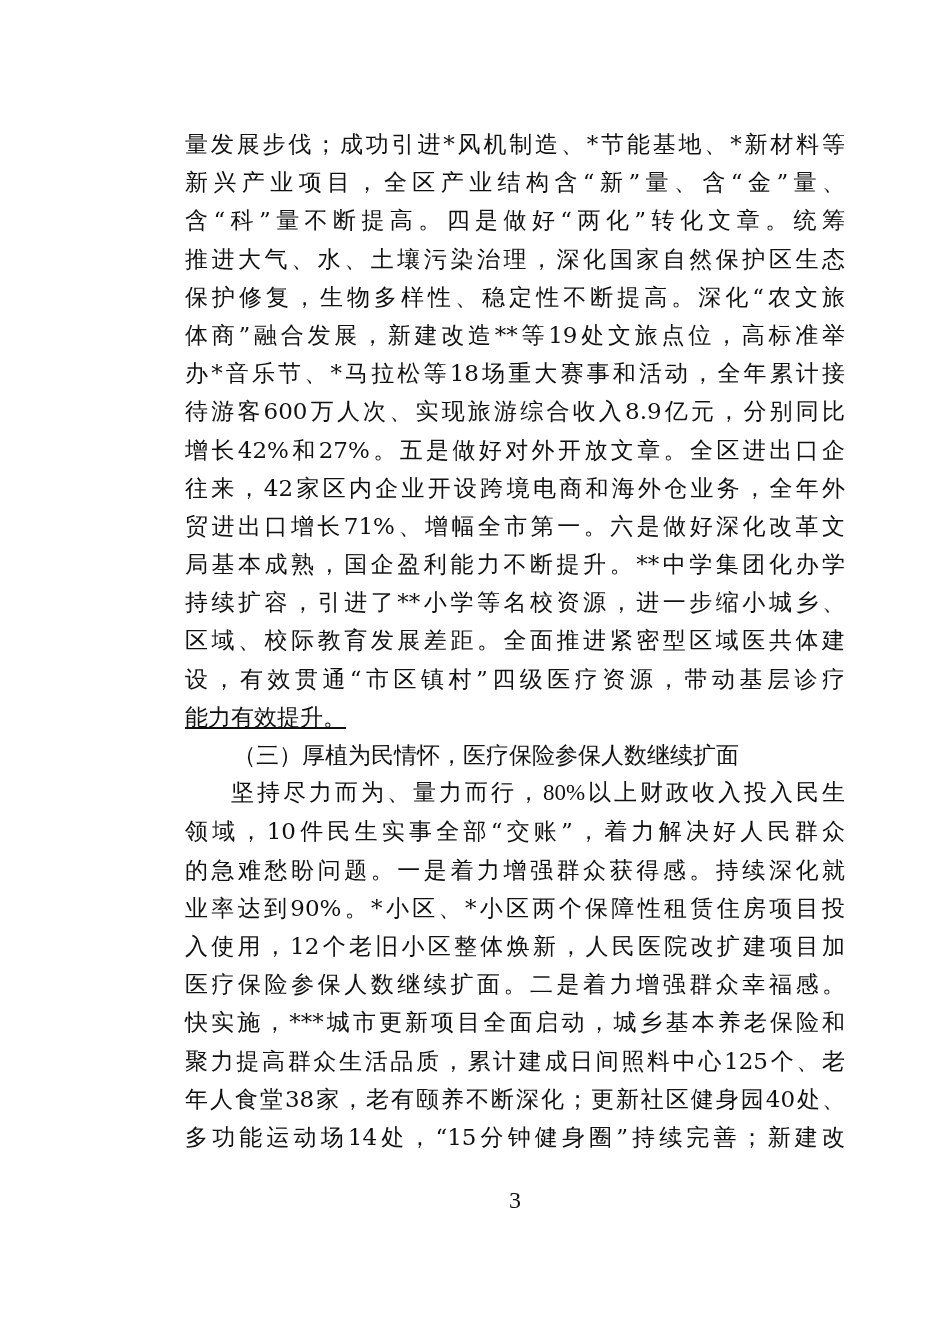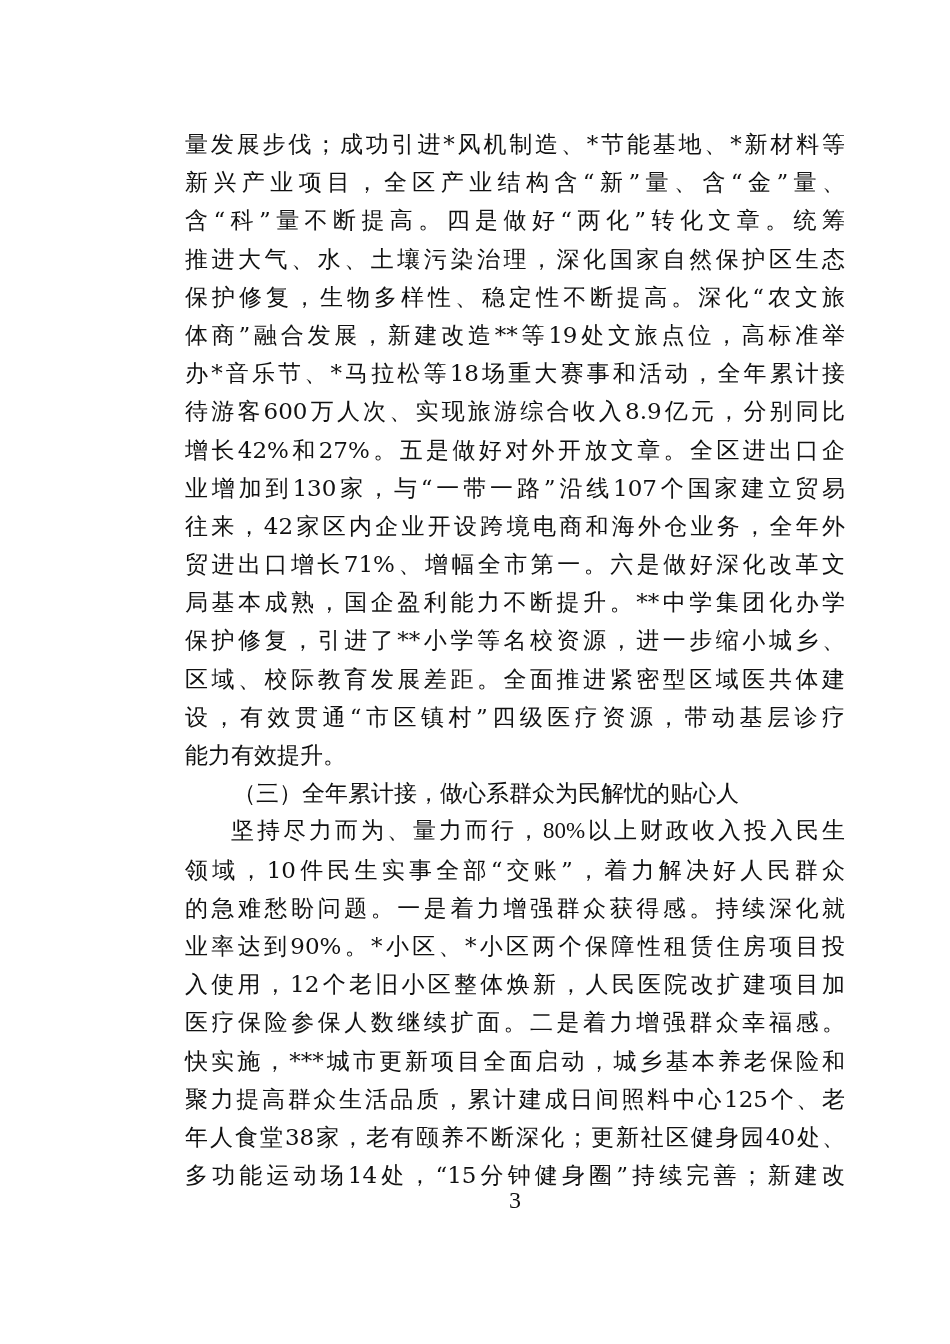--- a/index.html
+++ b/index.html
@@ -2,50 +2,49 @@
 <html><head>
 <meta charset="utf-8">
 <style>
   html, body { margin:0; padding:0; background:#ffffff; }
   body { width:950px; height:1344px; position:relative; overflow:hidden;
          font-family:"DejaVu Serif","Liberation Serif",serif; color:#111; }
   .page { position:absolute; left:0; top:0; width:950px; height:1344px; background:#fff;margin-left:40px; }
   .body-text { position:absolute; left:145px; top:125px; width:660px; }
   .line { height:38.2px; line-height:38.2px; font-size:23px; white-space:nowrap;
           text-align:justify; text-align-last:justify; }
-  .line.last { text-align-last:left; }
+  .line.last { text-align-last:left;text-decoration:underline; }
   .heading { text-align:left; text-align-last:left; padding-left:48px; font-weight:normal; }
   .indent { padding-left:46px;font-family:Liberation Serif, serif; }
   .page-number { position:absolute; left:0; width:950px; top:1187px; text-align:center;
                  font-family:"Liberation Serif",serif; font-size:24px; }
 </style>
 </head>
 <body>
 
 <div class="page">
   <div class="body-text">
     <div class="line">量发展步伐；成功引进*风机制造、*节能基地、*新材料等</div>
     <div class="line">新兴产业项目，全区产业结构含“新”量、含“金”量、</div>
     <div class="line">含“科”量不断提高。四是做好“两化”转化文章。统筹</div>
     <div class="line">推进大气、水、土壤污染治理，深化国家自然保护区生态</div>
     <div class="line">保护修复，生物多样性、稳定性不断提高。深化“农文旅</div>
     <div class="line">体商”融合发展，新建改造**等19处文旅点位，高标准举</div>
     <div class="line">办*音乐节、*马拉松等18场重大赛事和活动，全年累计接</div>
     <div class="line">待游客600万人次、实现旅游综合收入8.9亿元，分别同比</div>
     <div class="line">增长42%和27%。五是做好对外开放文章。全区进出口企</div>
-    <div class="line">业增加到130家，与“一带一路”沿线107个国家建立贸易</div>
     <div class="line">往来，42家区内企业开设跨境电商和海外仓业务，全年外</div>
     <div class="line">贸进出口增长71%、增幅全市第一。六是做好深化改革文</div>
     <div class="line">局基本成熟，国企盈利能力不断提升。**中学集团化办学</div>
-    <div class="line">保护修复，引进了**小学等名校资源，进一步缩小城乡、</div>
+    <div class="line">持续扩容，引进了**小学等名校资源，进一步缩小城乡、</div>
     <div class="line">区域、校际教育发展差距。全面推进紧密型区域医共体建</div>
     <div class="line">设，有效贯通“市区镇村”四级医疗资源，带动基层诊疗</div>
     <div class="line last">能力有效提升。</div>
 
-    <div class="line heading">（三）全年累计接，做心系群众为民解忧的贴心人</div>
+    <div class="line heading">（三）厚植为民情怀，医疗保险参保人数继续扩面</div>
 
     <div class="line indent">坚持尽力而为、量力而行，80%以上财政收入投入民生</div>
     <div class="line">领域，10件民生实事全部“交账”，着力解决好人民群众</div>
     <div class="line">的急难愁盼问题。一是着力增强群众获得感。持续深化就</div>
     <div class="line">业率达到90%。*小区、*小区两个保障性租赁住房项目投</div>
     <div class="line">入使用，12个老旧小区整体焕新，人民医院改扩建项目加</div>
     <div class="line">医疗保险参保人数继续扩面。二是着力增强群众幸福感。</div>
     <div class="line">快实施，***城市更新项目全面启动，城乡基本养老保险和</div>
     <div class="line">聚力提高群众生活品质，累计建成日间照料中心125个、老</div>
     <div class="line">年人食堂38家，老有颐养不断深化；更新社区健身园40处、</div>

